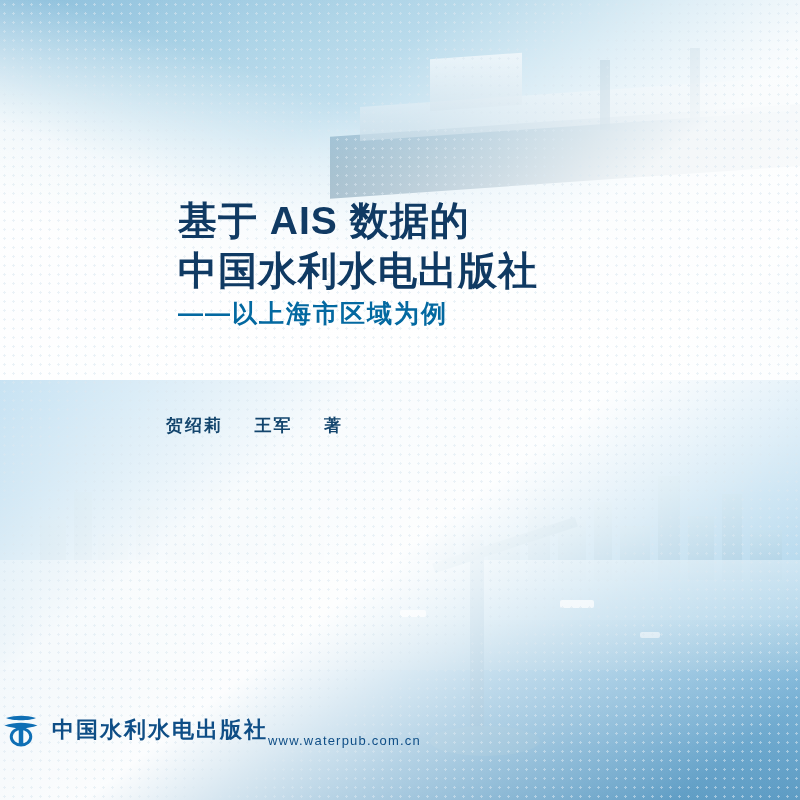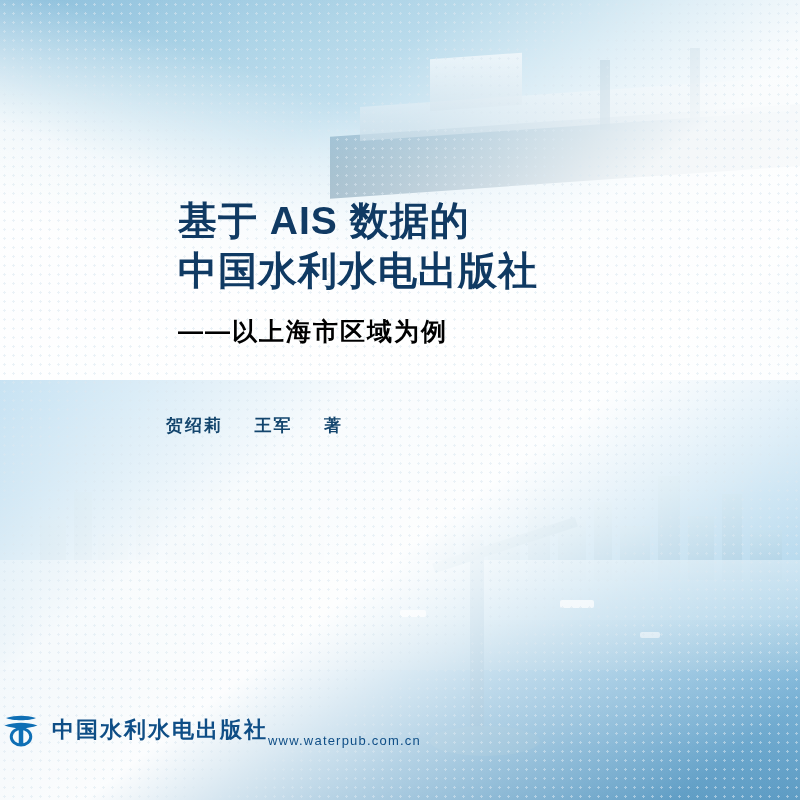--- a/index.html
+++ b/index.html
@@ -165,27 +165,26 @@
     font-family: "Liberation Sans", sans-serif;
     font-weight: bold;
     font-size: 39px;
     line-height: 50px;
     color: #103a63;
     letter-spacing: 1px;
     white-space: nowrap;
     margin-left: 16px;
   }
   .subtitle {
-    margin-top: 18px;
     padding-left: 16px;
     font-family: "Liberation Sans", sans-serif;
     font-weight: bold;
     font-size: 25px;
     line-height: 34px;
-    color: #000000;
+    color: #0369a1;
     letter-spacing: 2px;
     white-space: nowrap;
   }
   .authors {
     position: absolute;
     left: 166px;
     top: 414px;
     font-size: 17px;
     color: #13456d;
     letter-spacing: 2px;

